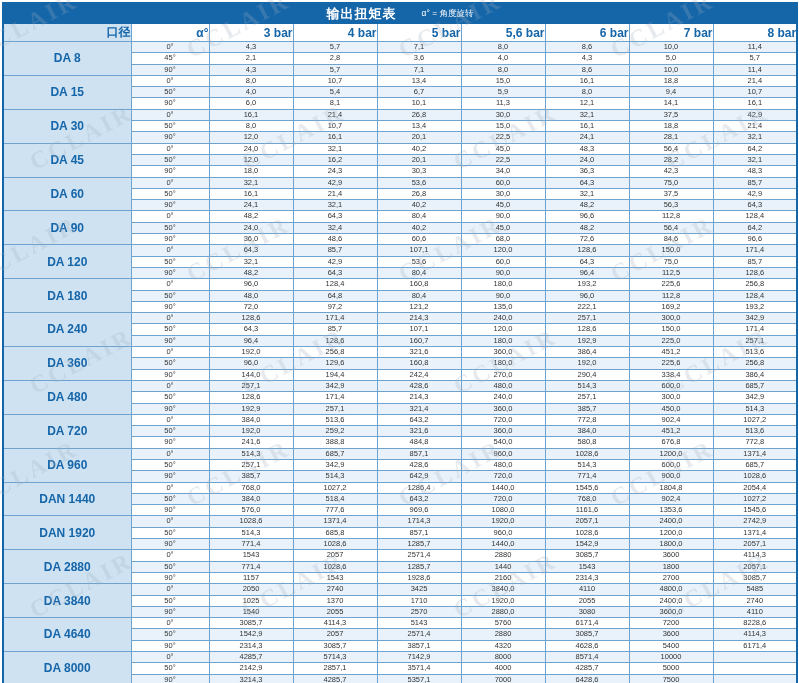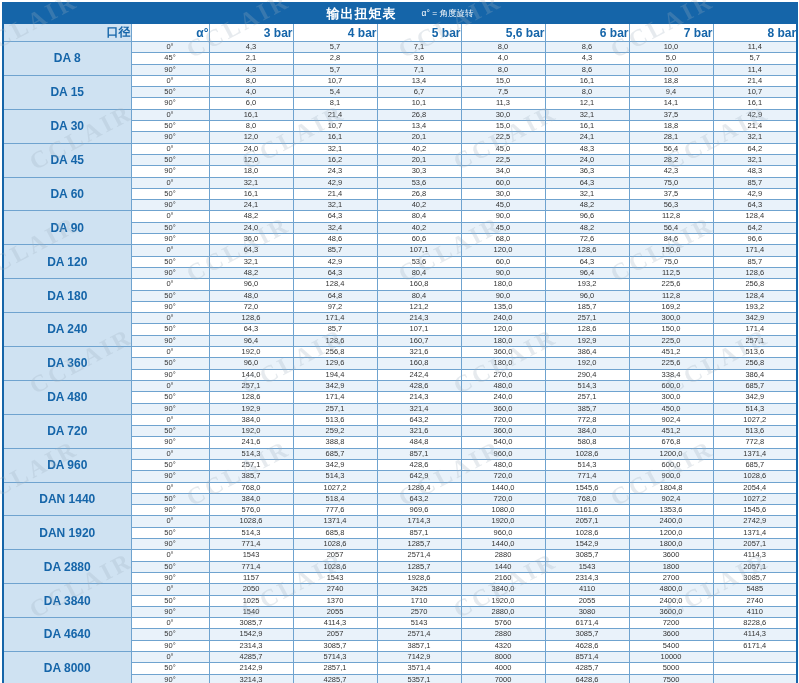--- a/index.html
+++ b/index.html
@@ -170,21 +170,21 @@
           <td>15,0</td>
           <td>16,1</td>
           <td>18,8</td>
           <td>21,4</td>
         </tr>
         <tr class="stripe">
           <td class="angle">50°</td>
           <td>4,0</td>
           <td>5,4</td>
           <td>6,7</td>
-          <td>7,5</td>
+          <td>5,9</td>
           <td>8,0</td>
           <td>9,4</td>
           <td>10,7</td>
         </tr>
         <tr>
           <td class="angle">90°</td>
           <td>6,0</td>
           <td>8,1</td>
           <td>10,1</td>
           <td>11,3</td>
@@ -367,21 +367,21 @@
           <td>96,0</td>
           <td>112,8</td>
           <td>128,4</td>
         </tr>
         <tr>
           <td class="angle">90°</td>
           <td>72,0</td>
           <td>97,2</td>
           <td>121,2</td>
           <td>135,0</td>
-          <td>185,7</td>
+          <td>222,1</td>
           <td>169,2</td>
           <td>193,2</td>
         </tr>
         <tr class="stripe">
           <td rowspan="3" class="model">DA 240</td>
           <td class="angle">0°</td>
           <td>128,6</td>
           <td>171,4</td>
           <td>214,3</td>
           <td>240,0</td>

